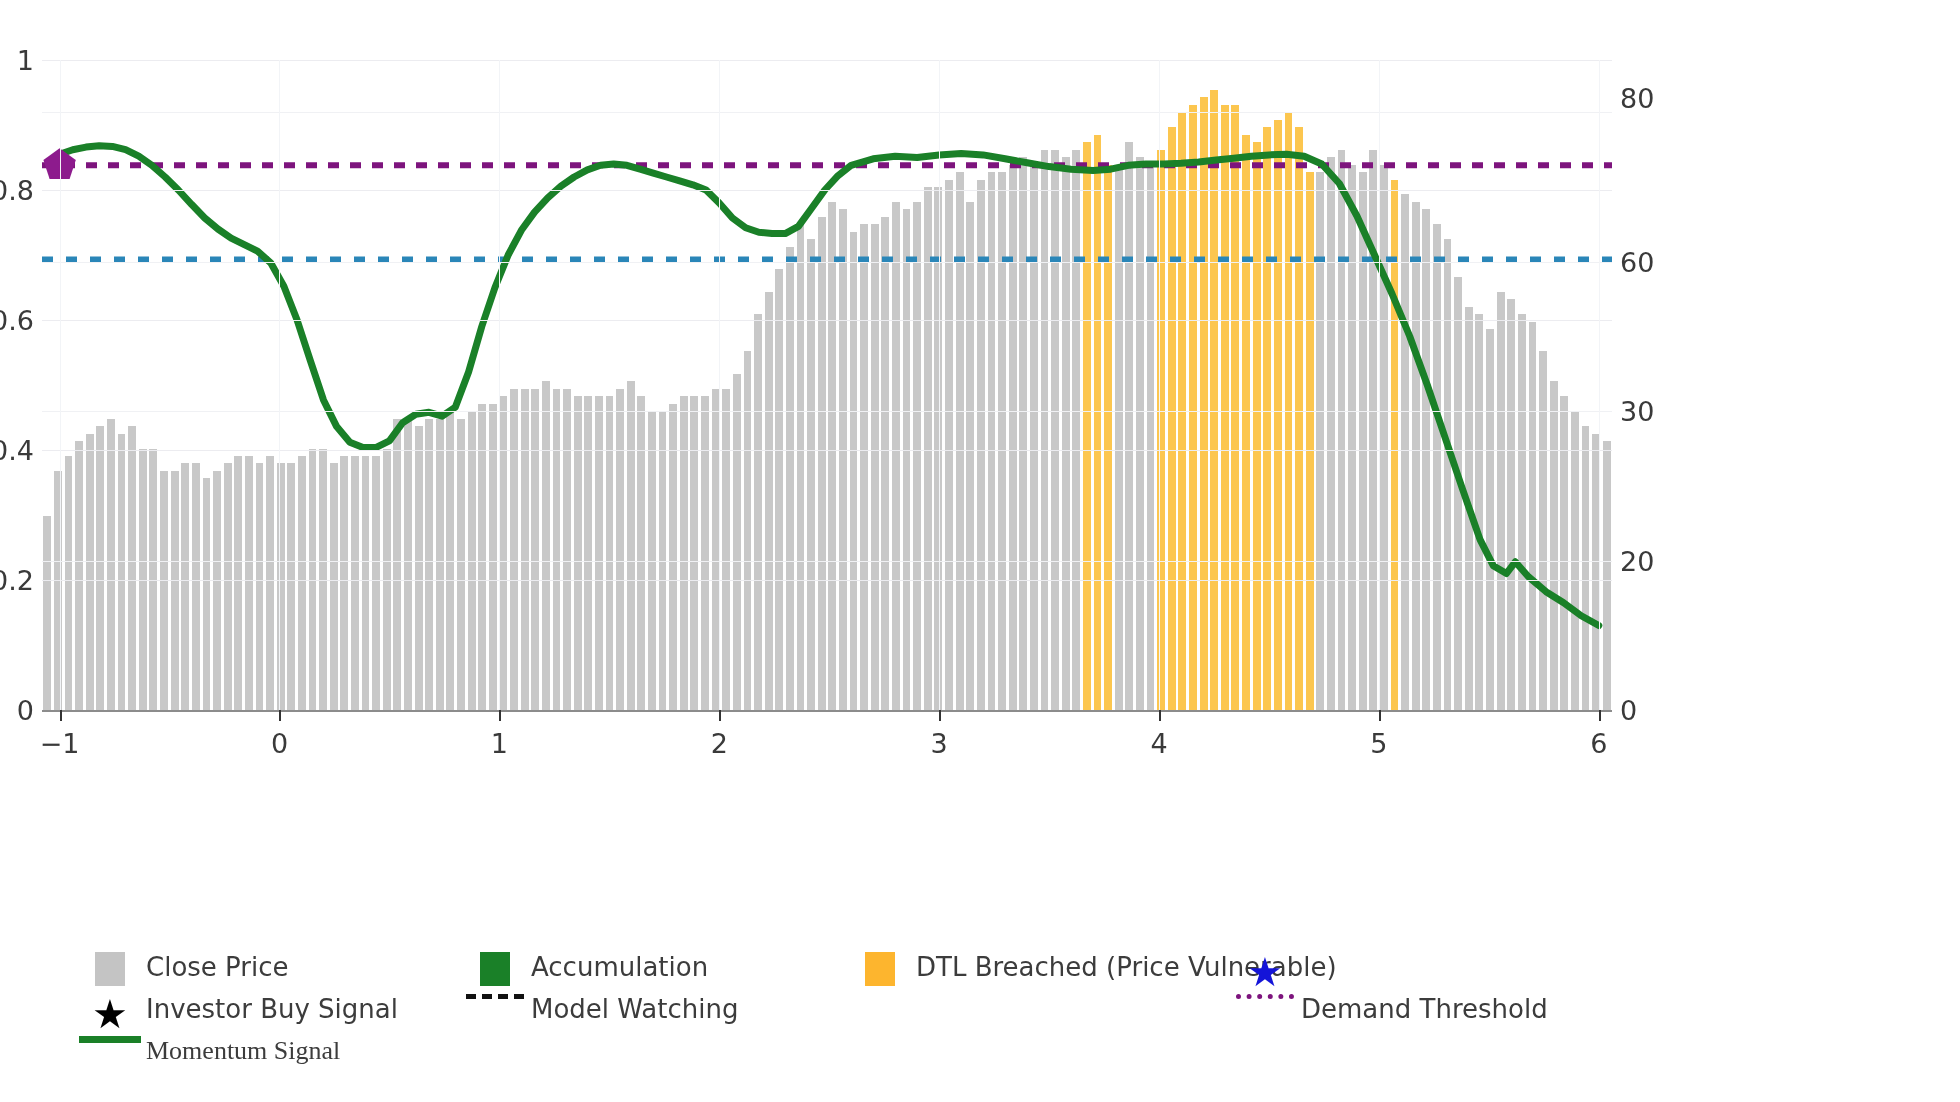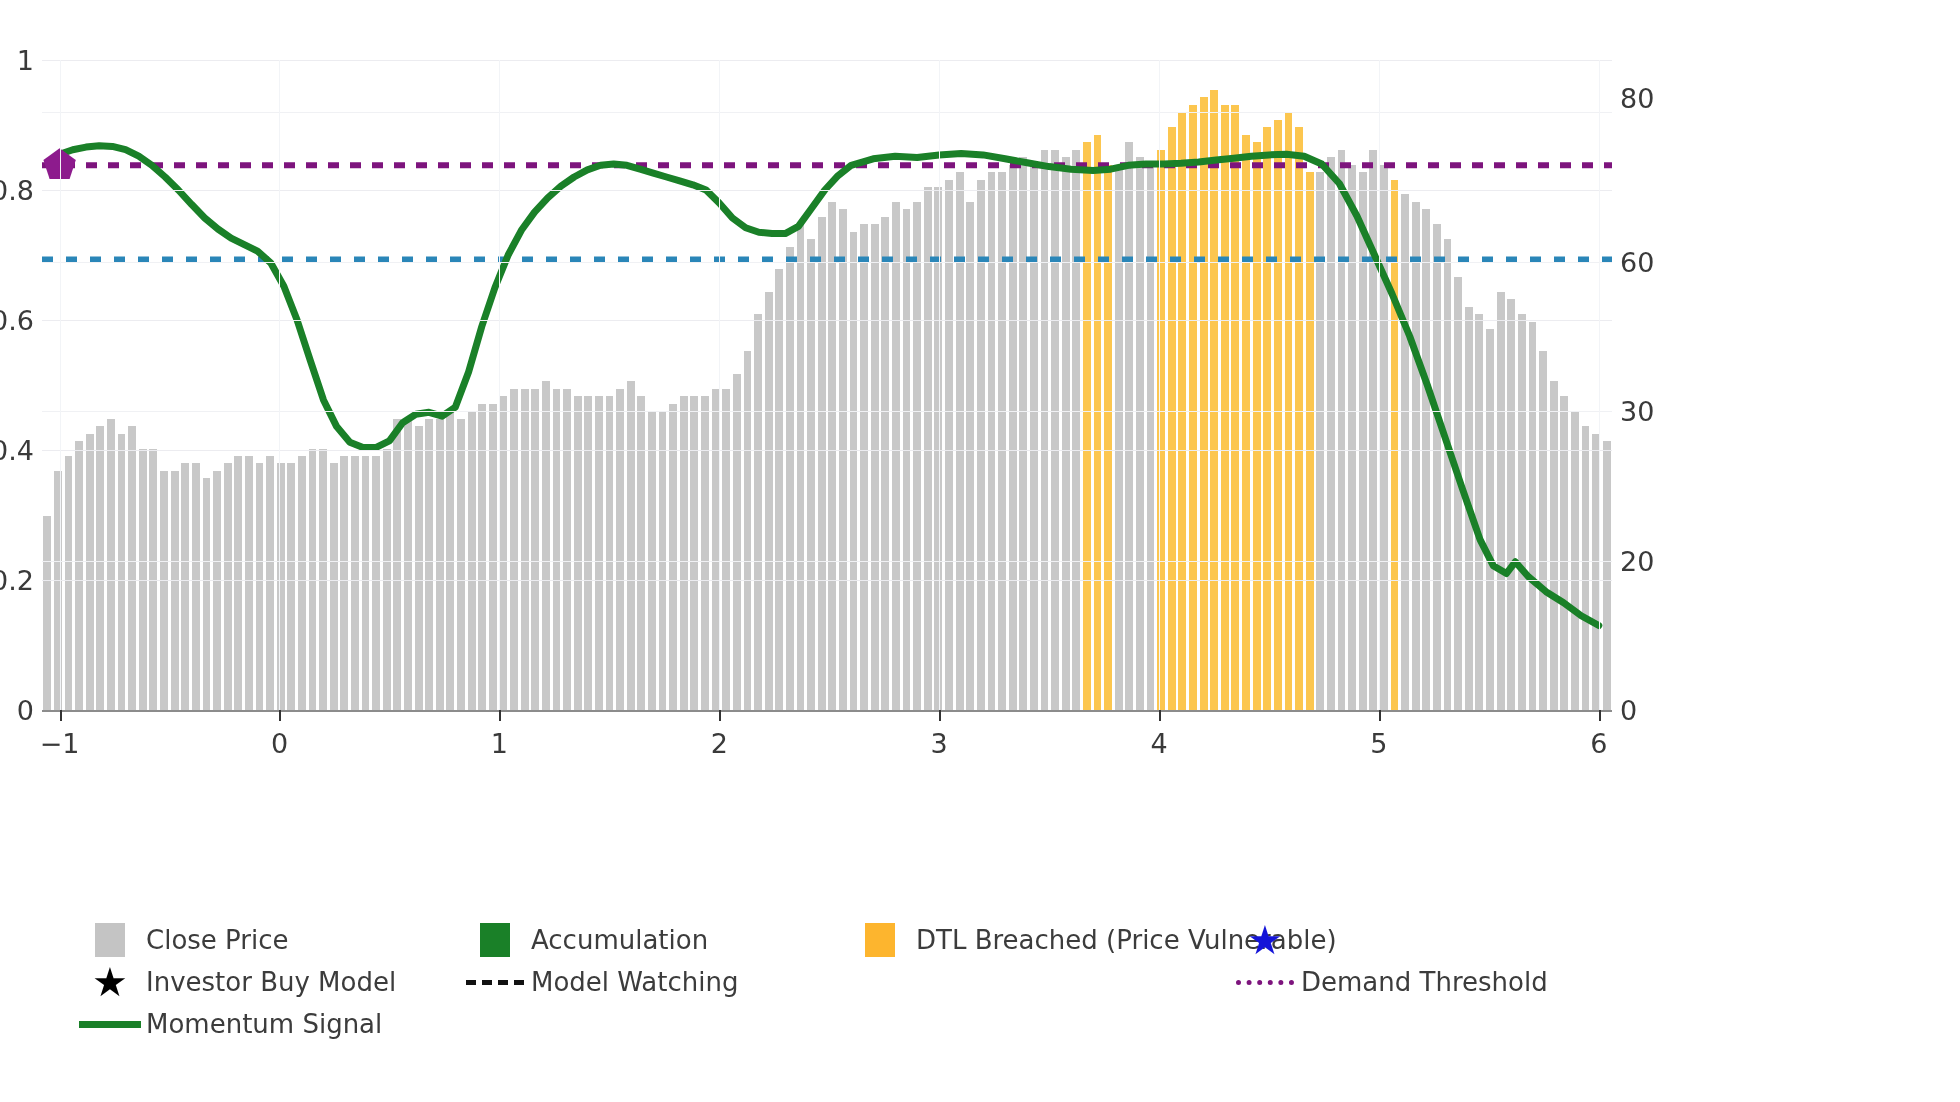--- a/index.html
+++ b/index.html
@@ -31,21 +31,21 @@
   .bar.dtl{background:#fcc64f;}
 
   .svg-layer{position:absolute;left:0;top:0;width:100%;height:100%;overflow:visible;}
 
   
   .source{position:absolute;right:28px;top:752px;font-size:26px;color:#9a9a9a;}
 
   
   .legend{position:absolute;left:74px;top:920px;width:1830px;}
   .legend-row{display:flex;align-items:center;height:40px;margin-bottom:0px;}
-  .legend-item{display:flex;align-items:center;height:40px;}
+  .legend-item{display:flex;align-items:flex-start;height:40px;margin-top:32px;}
   .legend-text{font-size:26px;color:#3c3c3c;white-space:nowrap;}
   .key{width:72px;display:flex;align-items:center;justify-content:center;flex:0 0 72px;}
   .swatch{width:30px;height:34px;display:block;}
   .dashkey{width:58px;height:0;border-top:5px solid;display:block;}
   .star{font-size:40px;line-height:1;}
 </style>
 </head>
 <body>
 
 <div id="root">
@@ -293,36 +293,36 @@
           <span class="key">
             <span class="star" style="color: rgb(20, 20, 216);">★</span>
           </span>
         </div>
       </div>
       <div class="legend-row" style="position: relative; height: 42px;">
         <div class="legend-item" style="position: absolute; left: 0px; top: 0px;">
           <span class="key">
             <span class="star" style="color: rgb(0, 0, 0);">★</span>
           </span>
-          <span class="legend-text">Investor Buy Model</span>
+          <span class="legend-text">Investor Buy Signal</span>
         </div>
         <div class="legend-item" style="position: absolute; left: 385px; top: 0px;">
           <span class="key">
             <span class="dashkey" style="border-top-color: rgb(17, 17, 17); border-top-style: dashed;"></span>
           </span>
           <span class="legend-text">Model Watching</span>
         </div>
         <div class="legend-item" style="position: absolute; left: 1155px; top: 0px;">
           <span class="key">
             <span class="dashkey" style="border-top-color: rgb(125, 20, 125); border-top-style: dotted;"></span>
           </span>
           <span class="legend-text">Demand Threshold</span>
         </div>
       </div>
-      <div class="legend-row" style="position: relative; height: 42px;">
+      <div class="legend-row" style="position: relative; height: 42px; font-family: Liberation Serif, serif;">
         <div class="legend-item" style="position: absolute; left: 0px; top: 0px;">
           <span class="key">
             <span class="dashkey" style="border-top: 7px solid rgb(26, 128, 40); width: 62px;"></span>
           </span>
           <span class="legend-text">Momentum Signal</span>
         </div>
       </div>
     </div>
 </div>
 

